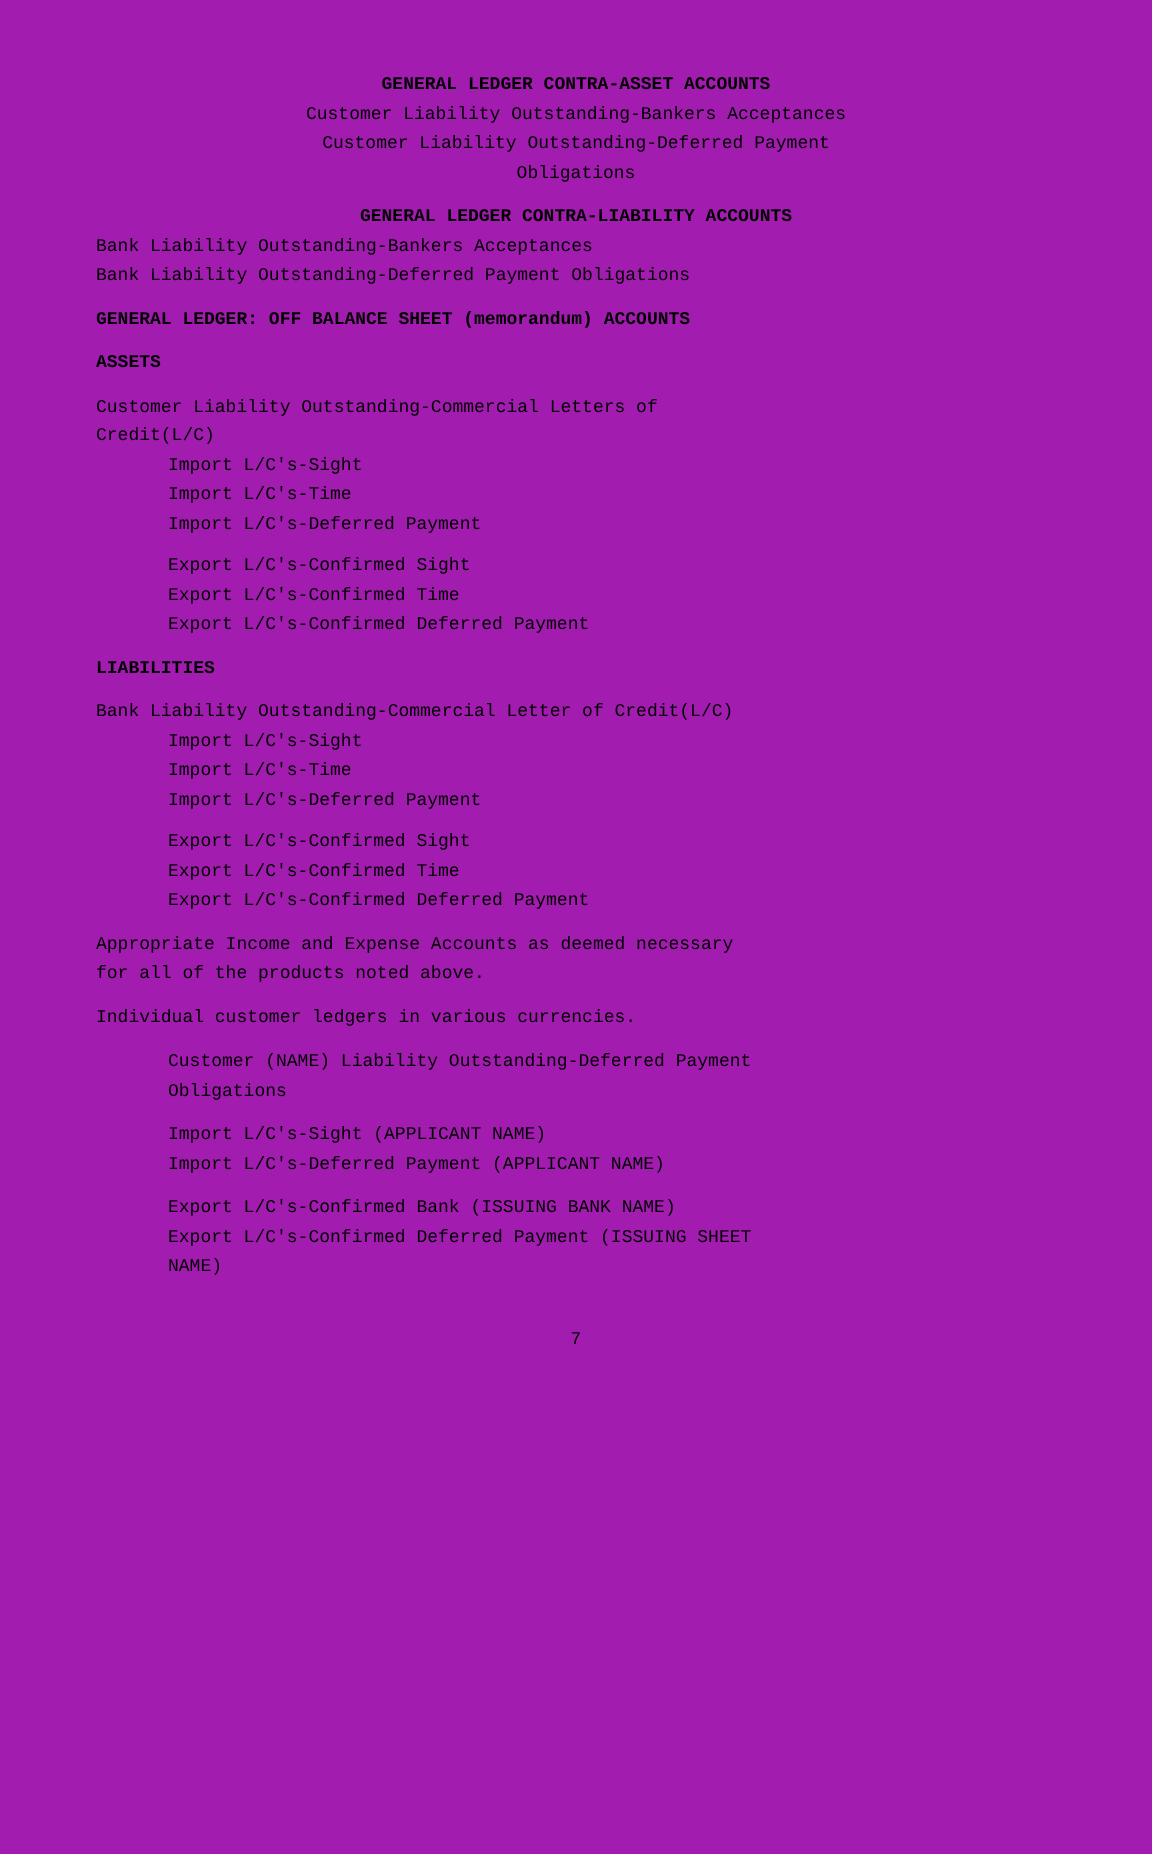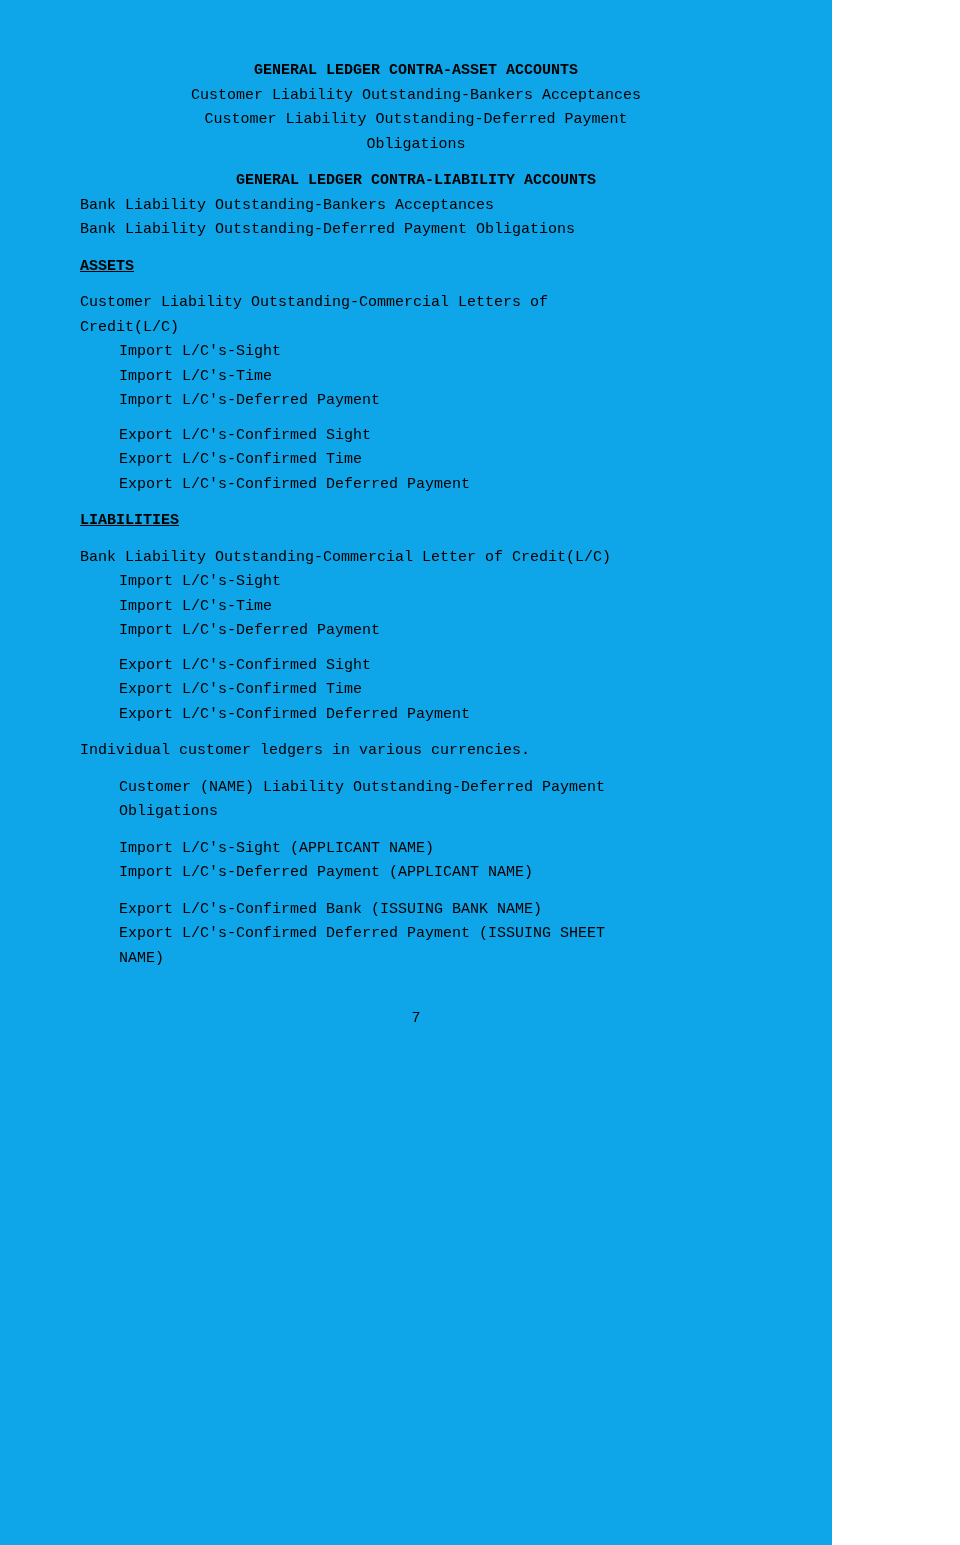--- a/index.html
+++ b/index.html
@@ -9,40 +9,39 @@
     }
     body {
       background: #ffffff;
       font-family: 'Courier New', Courier, monospace;
       font-size: 15px;
       color: #000000;
       width: 960px;
       min-height: 1545px;
     }
     .page {
-      width: 832px;
+      width: 960px;
       min-height: 1545px;
-      background: #0ea5e9;
+      background: #a21caf;
       padding: 60px 80px 60px 80px;
       position: relative;
     }
     .section {
       margin-bottom: 18px;
     }
     .center {
       text-align: center;
     }
     .bold {
       font-weight: bold;
     }
     .underline {
-      text-decoration: underline;
     }
     .indent1 {
-      margin-left: 39px;
+      margin-left: 60px;
     }
     .line {
       line-height: 1.5;
       margin-bottom: 2px;
     }
     .block {
       margin-bottom: 14px;
     }
     .page-number {
       text-align: center;
@@ -61,20 +60,23 @@
     <div class="line">Customer Liability Outstanding-Deferred Payment</div>
     <div class="line">Obligations</div>
   </div>
 
   <div class="section block">
     <div class="center line bold">GENERAL LEDGER CONTRA-LIABILITY ACCOUNTS</div>
     <div class="line">Bank Liability Outstanding-Bankers Acceptances</div>
     <div class="line">Bank Liability Outstanding-Deferred Payment Obligations</div>
   </div>
 
+  <div class="section block">
+    <div class="line bold">GENERAL LEDGER: OFF BALANCE SHEET (memorandum) ACCOUNTS</div>
+  </div>
 
   <div class="section block">
     <div class="line underline bold">ASSETS</div>
   </div>
 
   <div class="section block">
     <div class="line">Customer Liability Outstanding-Commercial Letters of</div>
     <div class="line">Credit(L/C)</div>
     <div class="indent1">
       <div class="line">Import L/C's-Sight</div>
@@ -99,20 +101,24 @@
       <div class="line">Import L/C's-Time</div>
       <div class="line">Import L/C's-Deferred Payment</div>
     </div>
     <div class="indent1" style="margin-top:12px;">
       <div class="line">Export L/C's-Confirmed Sight</div>
       <div class="line">Export L/C's-Confirmed Time</div>
       <div class="line">Export L/C's-Confirmed Deferred Payment</div>
     </div>
   </div>
 
+  <div class="section block">
+    <div class="line">Appropriate Income and Expense Accounts as deemed necessary</div>
+    <div class="line">for all of the products noted above.</div>
+  </div>
 
 
   <div class="section block">
     <div class="line">Individual customer ledgers in various currencies.</div>
   </div>
 
   <div class="section block">
     <div class="indent1">
       <div class="line">Customer (NAME) Liability Outstanding-Deferred Payment</div>
       <div class="line">Obligations</div>

